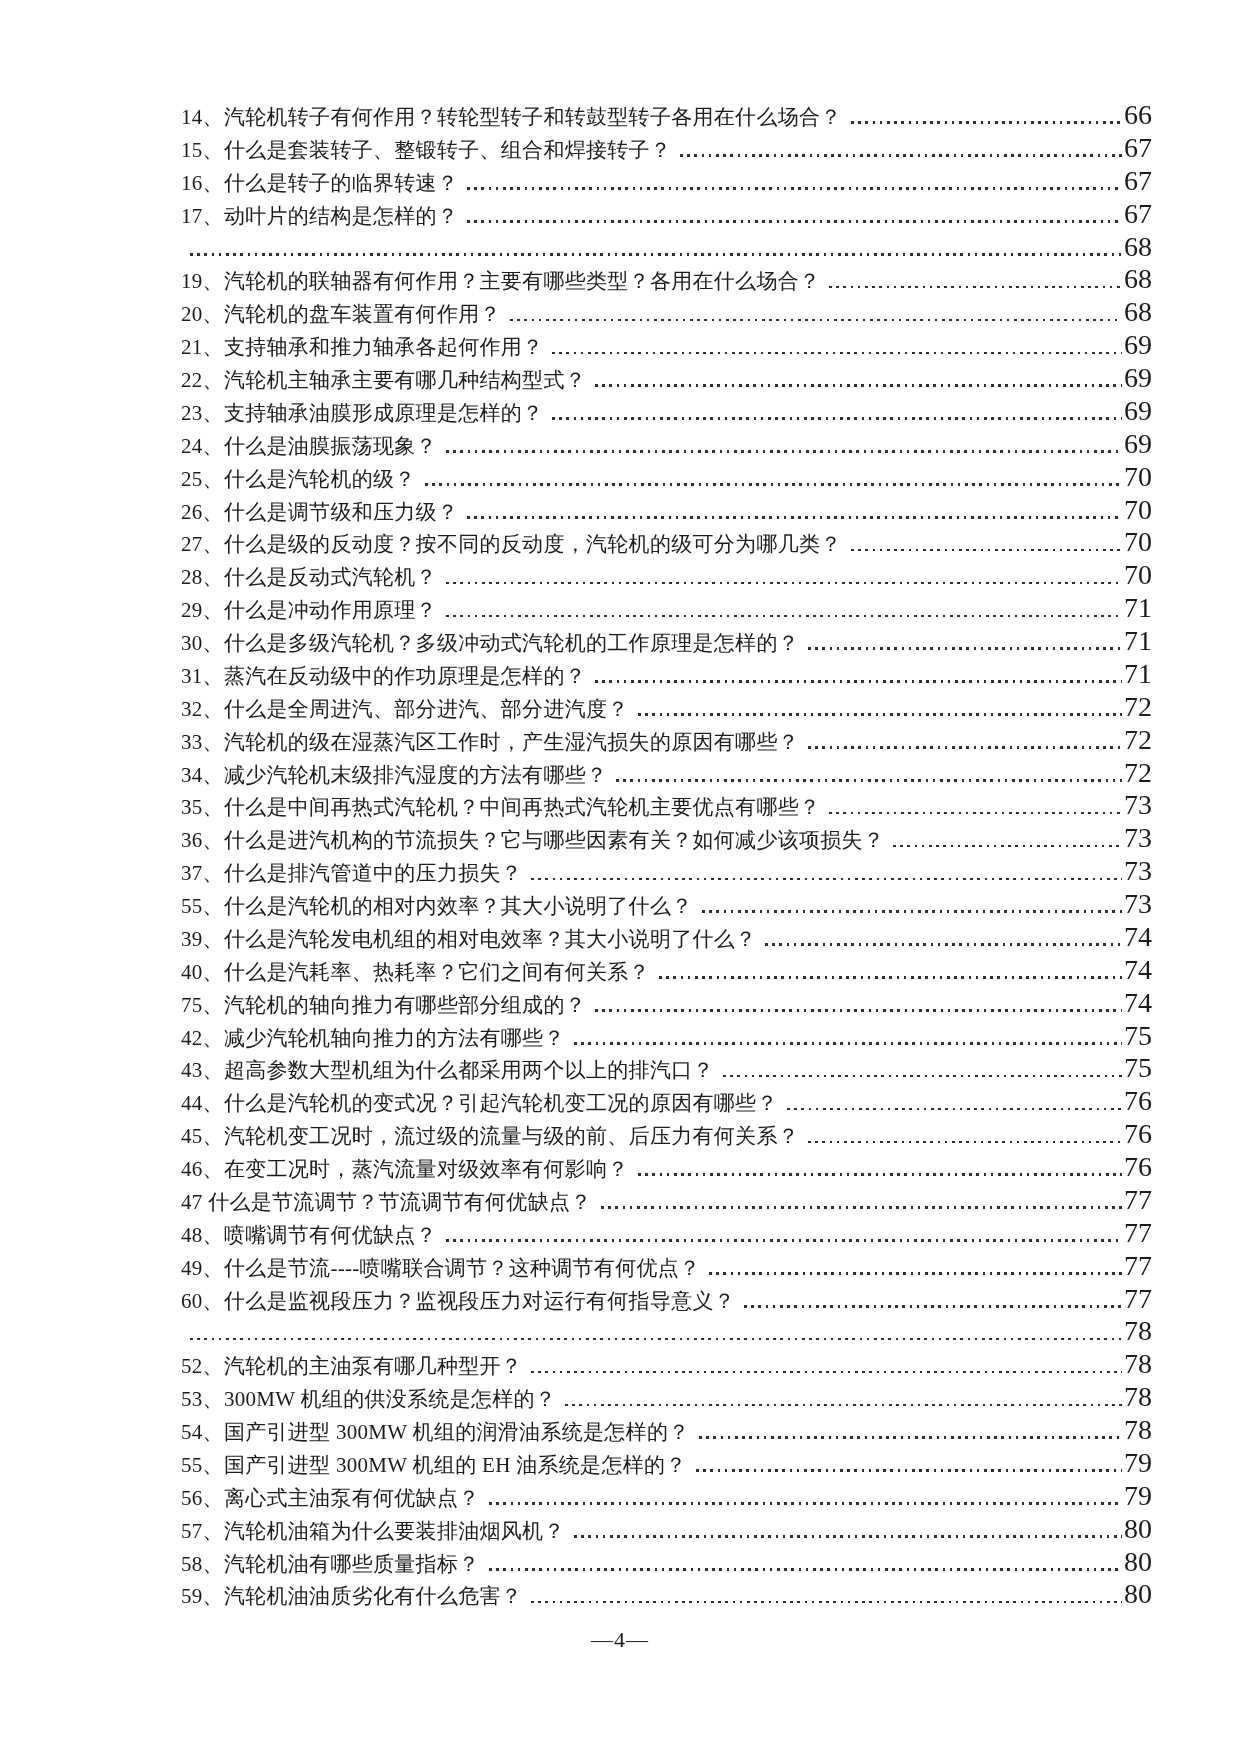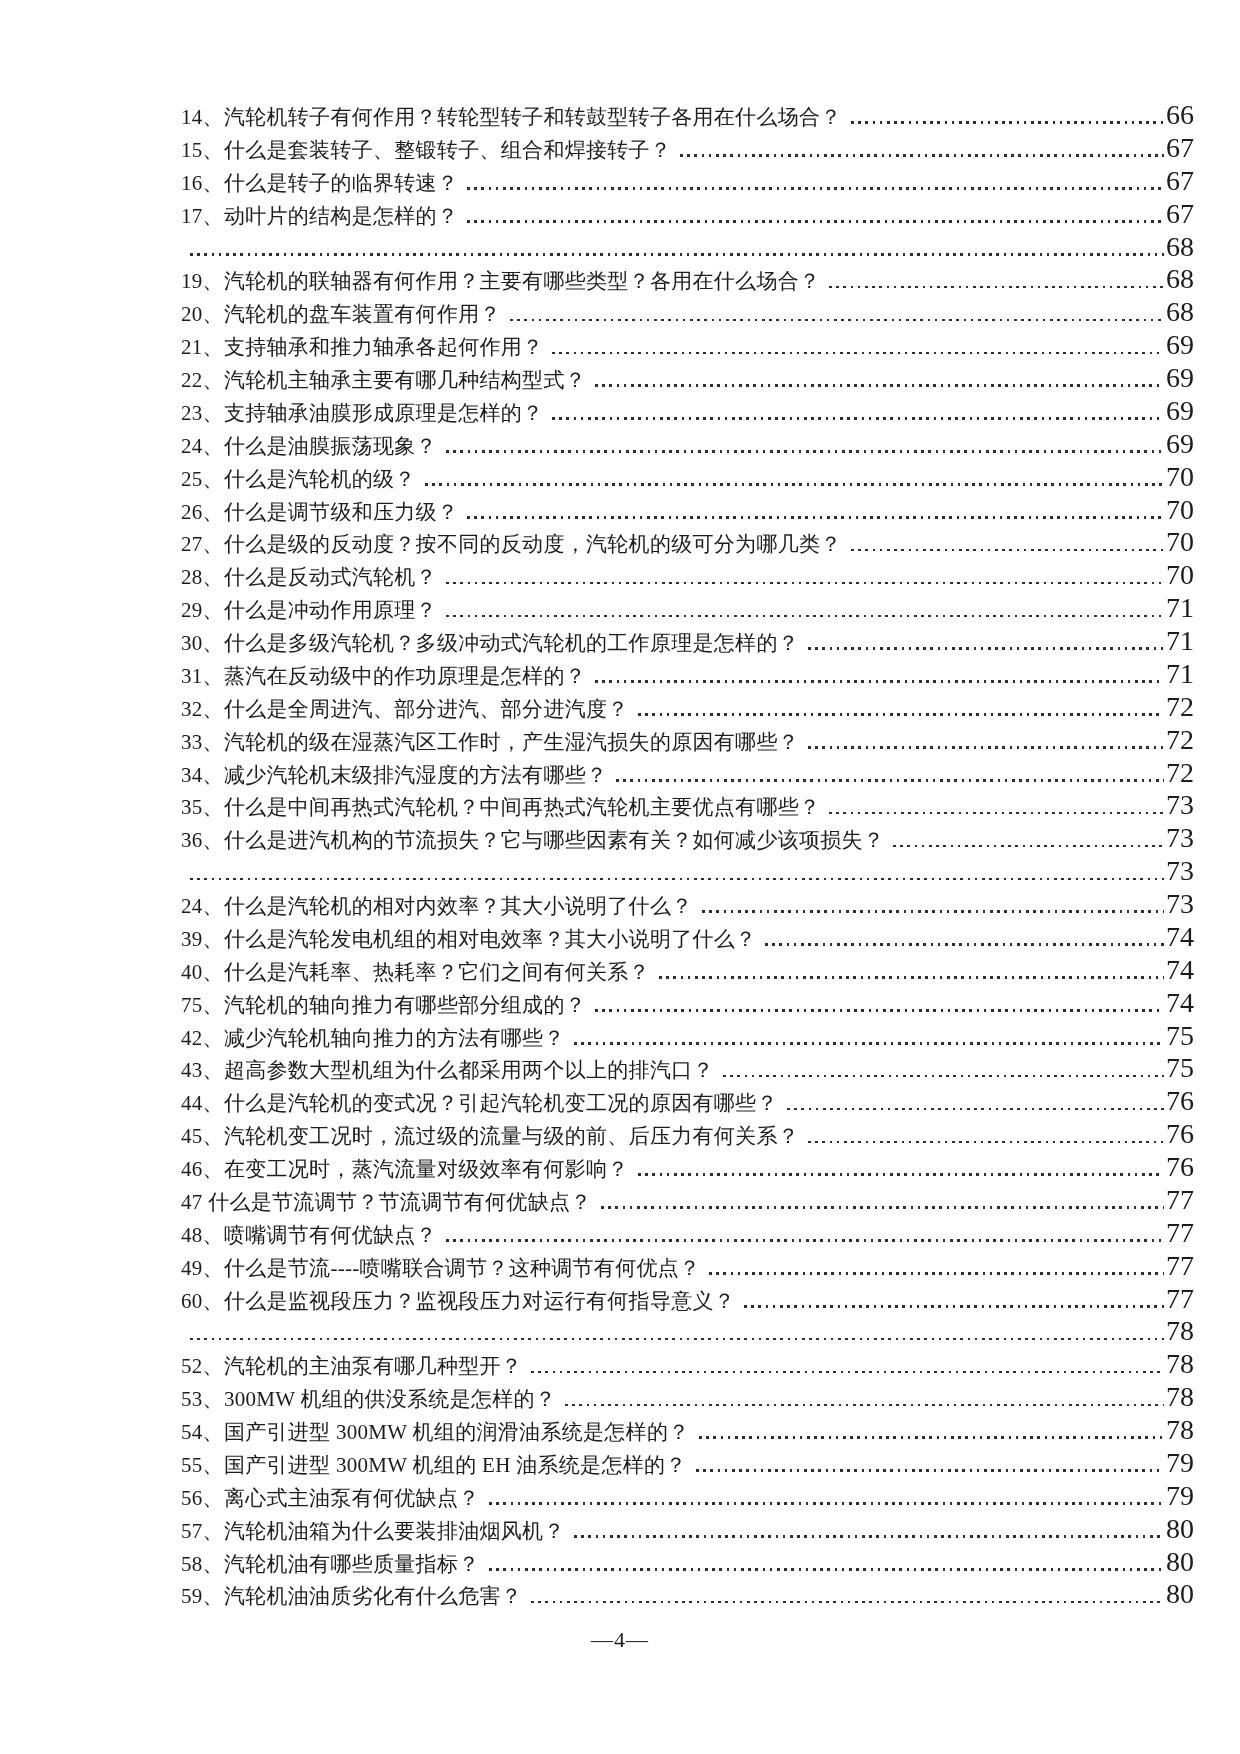--- a/index.html
+++ b/index.html
@@ -11,21 +11,21 @@
     color: #1c1c1c;
     position: relative;
     overflow: hidden;
   }
   .page {
     position: absolute;
     inset: 0;
     background: #ffffff;
   }
   .toc {
-    padding: 99px 46px 0 181px;
+    padding: 99px 88px 0 181px;
   }
   .toc-row {
     display: flex;
     align-items: baseline;
     height: 32.88px;
     font-size: 21px;
     white-space: nowrap;
   }
   .toc-label {
     flex: 0 0 auto;
@@ -187,26 +187,27 @@
         <span class="toc-page">73</span>
       </div>
 
       <div class="toc-row">
         <span class="toc-label">36、什么是进汽机构的节流损失？它与哪些因素有关？如何减少该项损失？</span>
         <span class="toc-leader"></span>
         <span class="toc-page">73</span>
       </div>
 
       <div class="toc-row">
+        <span class="toc-label">37、什么是排汽管道中的压力损失？</span>
         <span class="toc-leader"></span>
         <span class="toc-page">73</span>
       </div>
 
       <div class="toc-row">
-        <span class="toc-label">24、什么是汽轮机的相对内效率？其大小说明了什么？</span>
+        <span class="toc-label">55、什么是汽轮机的相对内效率？其大小说明了什么？</span>
         <span class="toc-leader"></span>
         <span class="toc-page">73</span>
       </div>
 
       <div class="toc-row">
         <span class="toc-label">39、什么是汽轮发电机组的相对电效率？其大小说明了什么？</span>
         <span class="toc-leader"></span>
         <span class="toc-page">74</span>
       </div>
 

